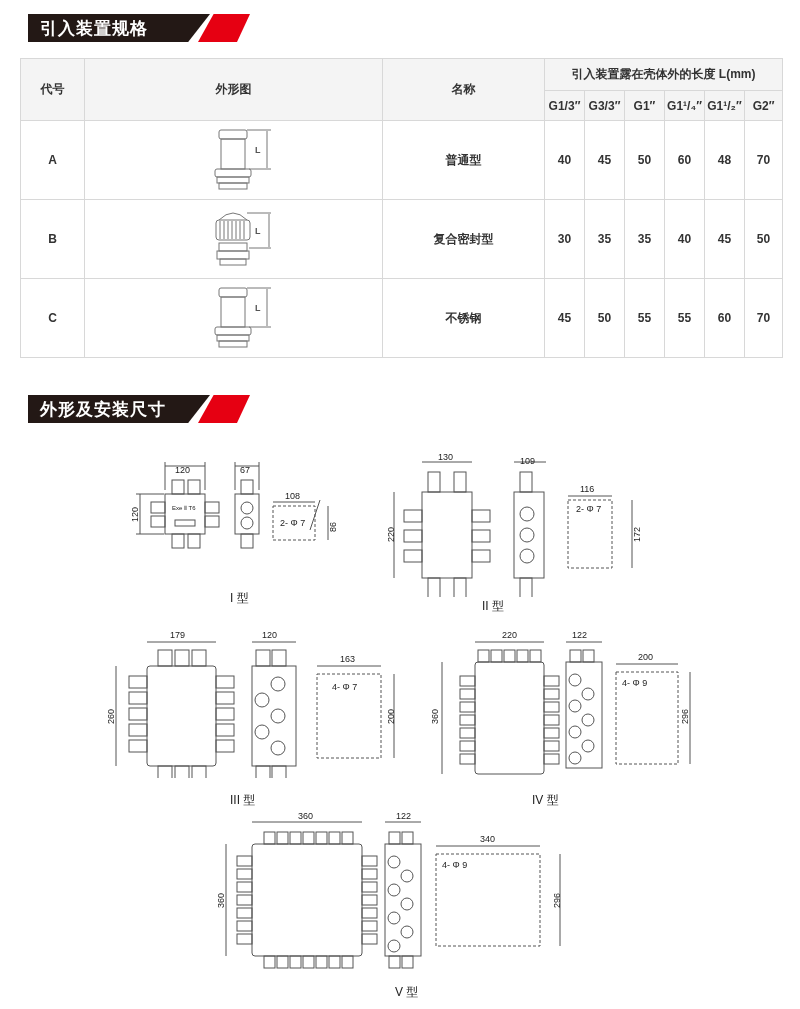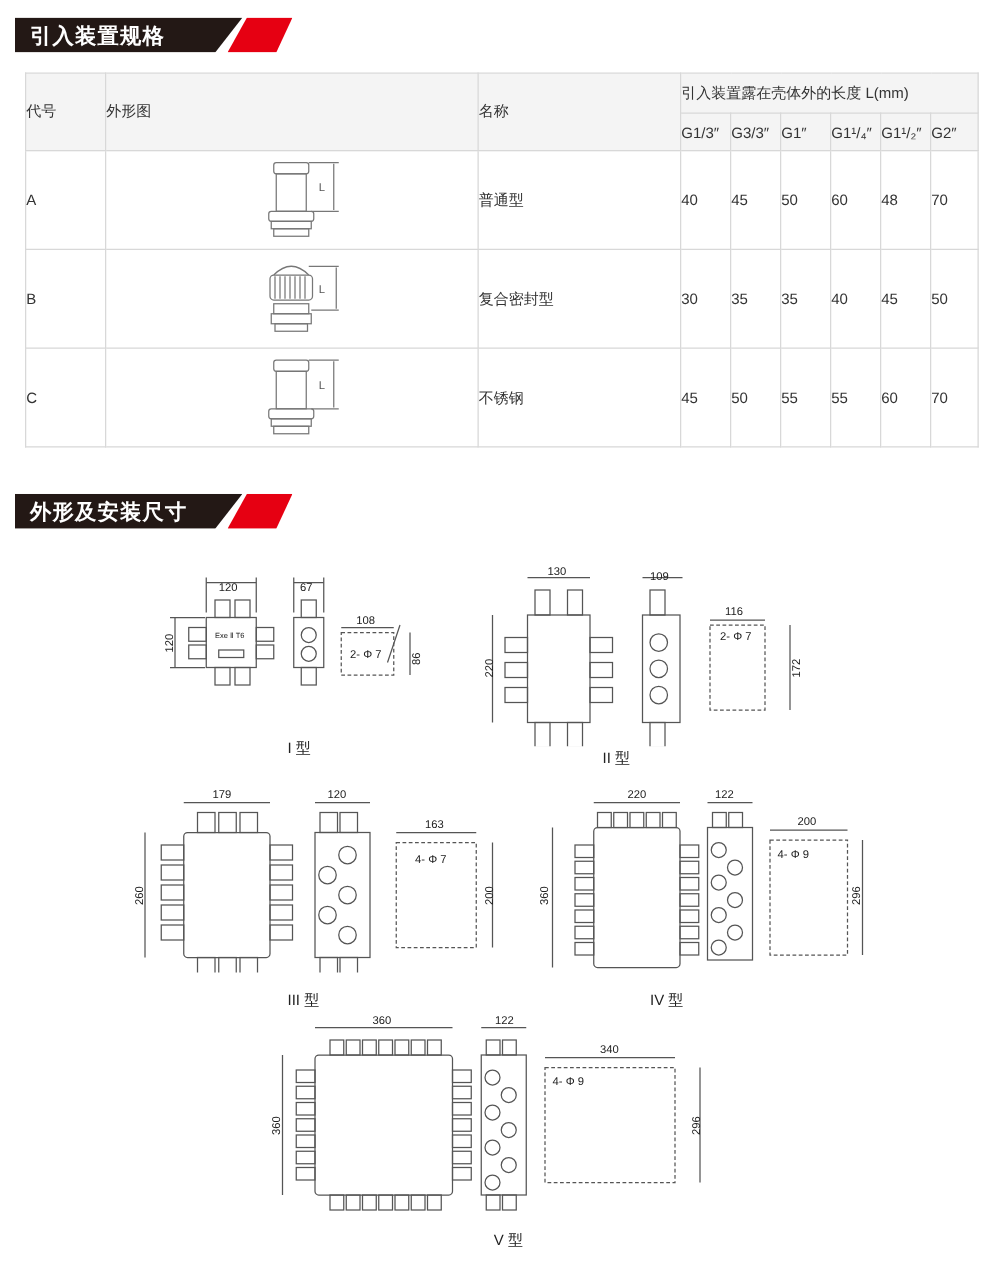--- a/index.html
+++ b/index.html
@@ -1,22 +1,22 @@
 <!DOCTYPE html>
 <html><head>
 <meta charset="utf-8">
 <style>
   html,body{margin:0;padding:0;background:#fff;}
   body{width:800px;height:1009px;position:relative;overflow:hidden;font-family:"Liberation Sans","DejaVu Sans",sans-serif;color:#333;}
-  .sec-title{position:absolute;left:12px;height:20px;width:222px;}
+  .sec-title{position:absolute;left:28px;height:20px;width:222px;}
   .sec-title .bar{position:absolute;left:0;top:0;height:28px;width:182px;background:#231815;clip-path:polygon(0 0,100% 0,88% 100%,0 100%);}
   .sec-title .red{position:absolute;left:170px;top:0;height:28px;width:52px;background:#e60012;clip-path:polygon(30% 0,100% 0,75% 100%,0 100%);}
   .sec-title .txt{position:absolute;left:12px;top:3px;color:#fff;font-weight:bold;font-size:17px;letter-spacing:1px;font-family:"DejaVu Sans",sans-serif;}
   table.spec{position:absolute;left:20px;top:58px;width:762px;border-collapse:collapse;font-size:12px;table-layout:fixed;}
-  table.spec td,table.spec th{border:1px solid #d8d8d8;text-align:left;font-weight:normal;padding:0;}
+  table.spec td,table.spec th{border:1px solid #d8d8d8;text-align:center;font-weight:bold;padding:0;}
   table.spec thead th{background:#f4f4f4;}
   table.spec tbody tr{height:79px;}
   .fig{display:block;margin:0 auto;}
   .dwg{position:absolute;}
   .cap{position:absolute;font-size:12px;color:#222;}
 </style>
 </head>
 <body>
 
 <div class="sec-title" style="top:14px;">
@@ -313,21 +313,21 @@
     <line x1="196" y1="36" x2="258" y2="36"></line>
       <line x1="270" y1="44" x2="270" y2="136"></line>
   </g>
   <text x="82" y="10" font-size="9" fill="#222">220</text>
   <text x="152" y="10" font-size="9" fill="#222">122</text>
   <text x="218" y="32" font-size="9" fill="#222">200</text>
   <text x="202" y="58" font-size="9" fill="#222">4- Φ 9</text>
   <text x="8" y="94" font-size="9" fill="#222" transform="rotate(-90 14 90)">360</text>
   <text x="258" y="94" font-size="9" fill="#222" transform="rotate(-90 264 90)">296</text>
 </svg>
-<div class="cap" style="left:520px;top:792px;">IV 型</div>
+<div class="cap" style="left:532px;top:792px;">IV 型</div>
 
 <svg class="dwg" style="left:210px;top:810px;" width="370" height="165" viewBox="0 0 370 165">
   <g fill="none" stroke="#555" stroke-width="1">
     <line x1="42" y1="12" x2="152" y2="12"></line>
     <rect x="54" y="22" width="11" height="12"></rect>
       <rect x="67" y="22" width="11" height="12"></rect>
       <rect x="80" y="22" width="11" height="12"></rect>
       <rect x="93" y="22" width="11" height="12"></rect>
       <rect x="106" y="22" width="11" height="12"></rect>
       <rect x="119" y="22" width="11" height="12"></rect>

